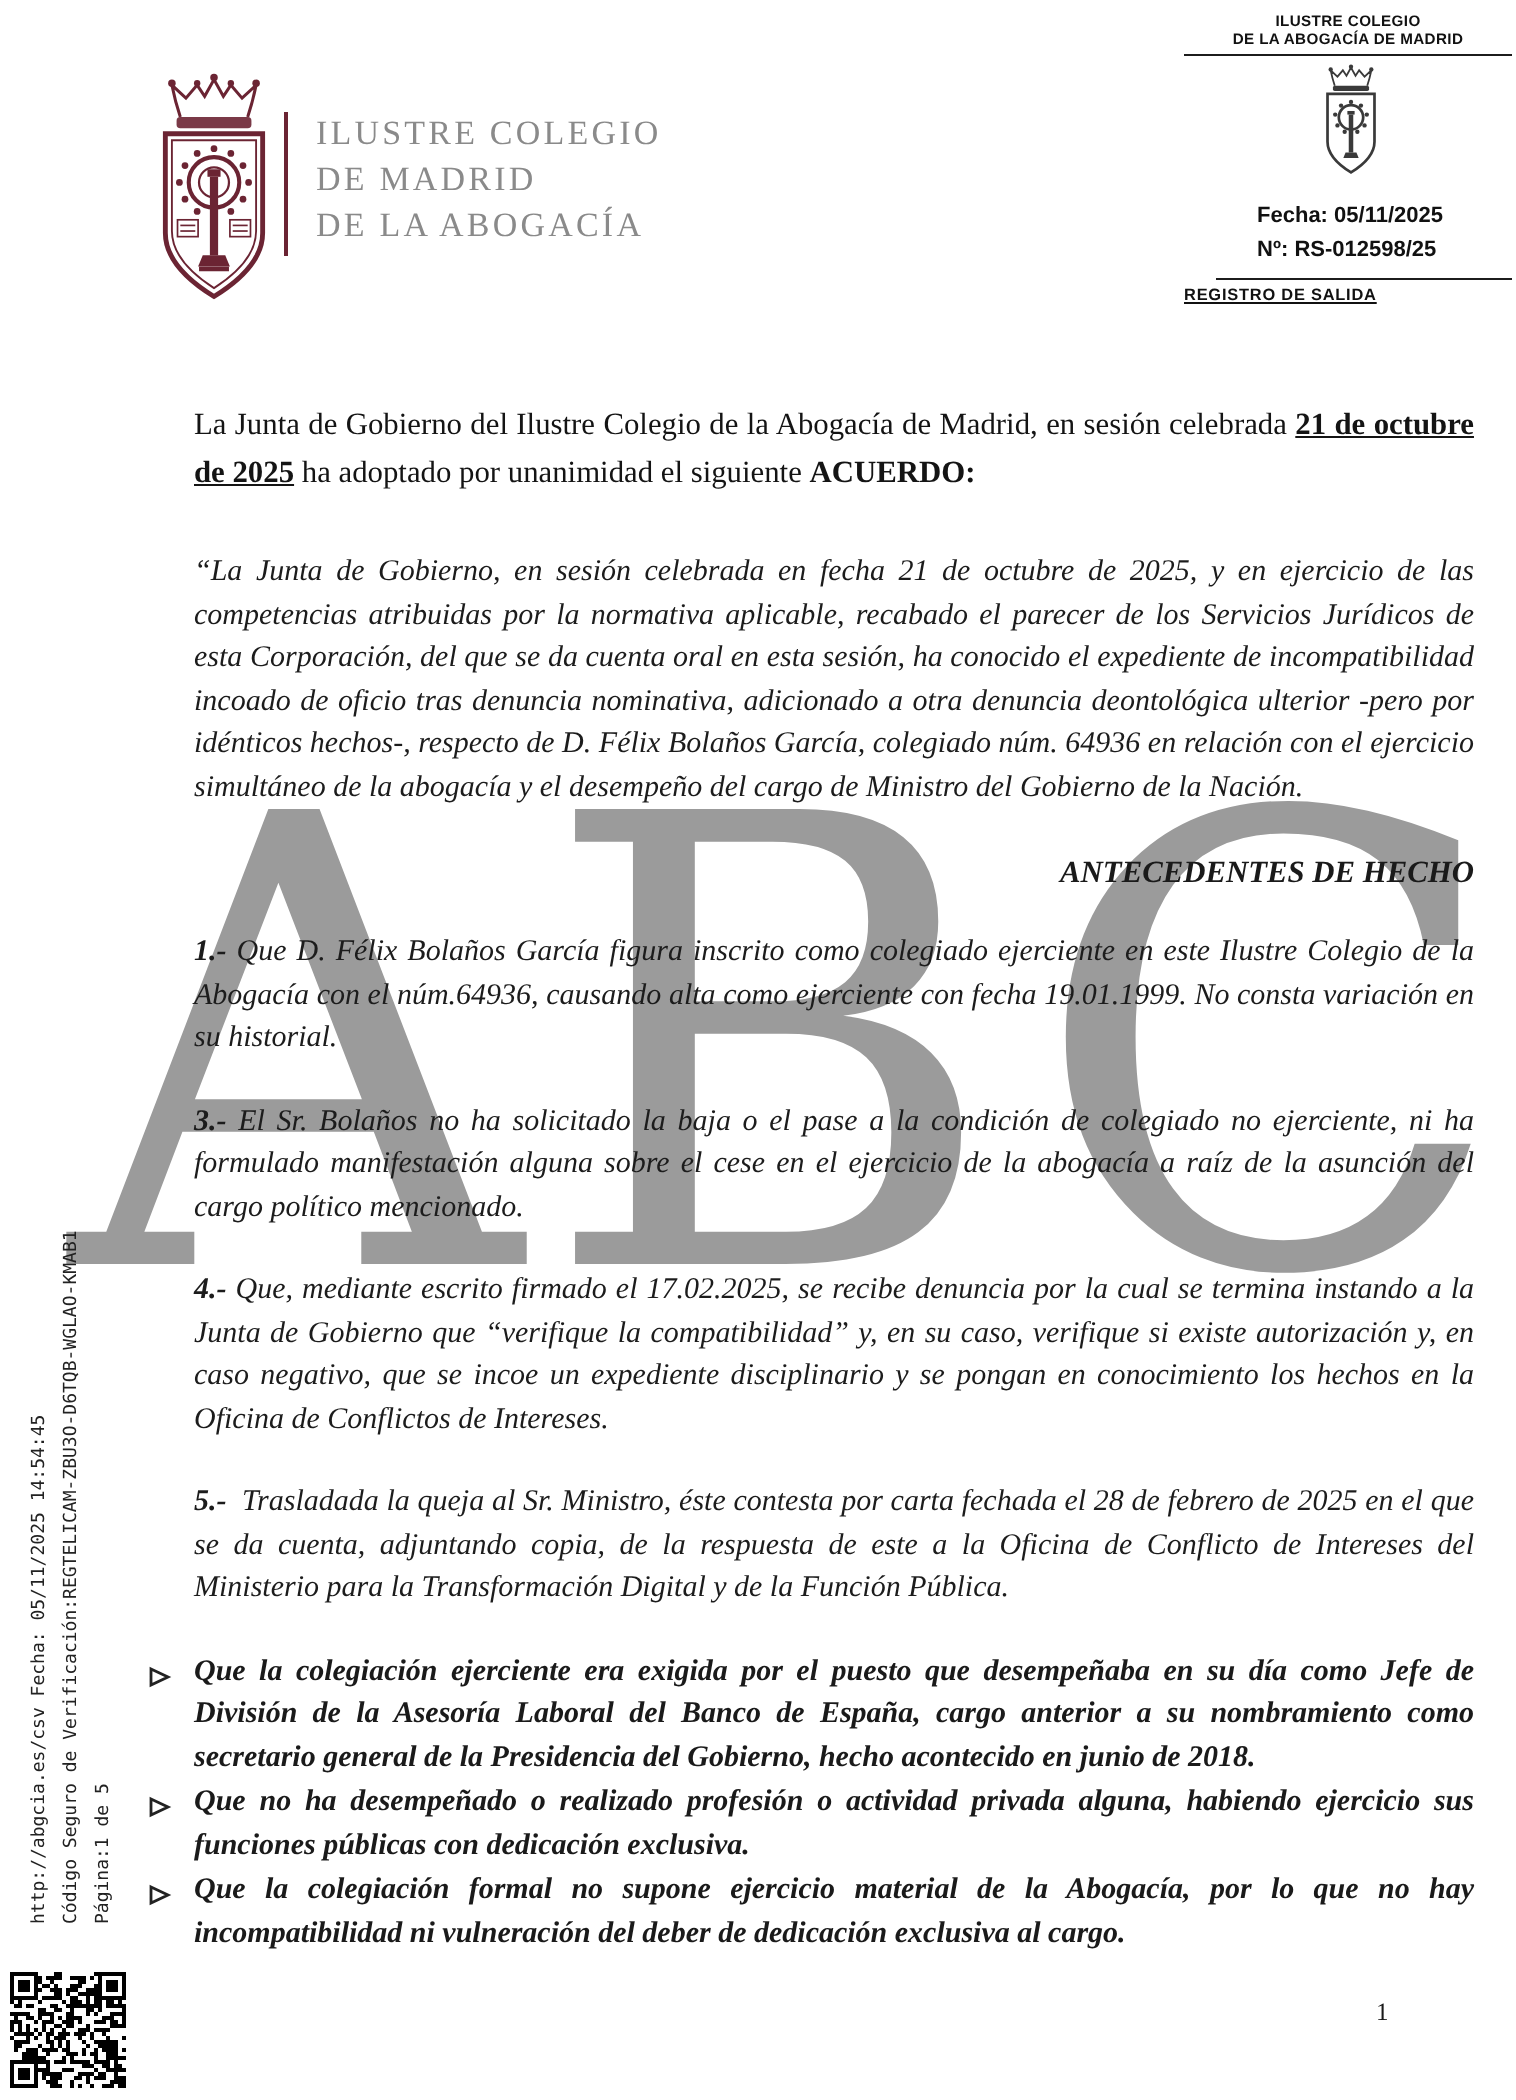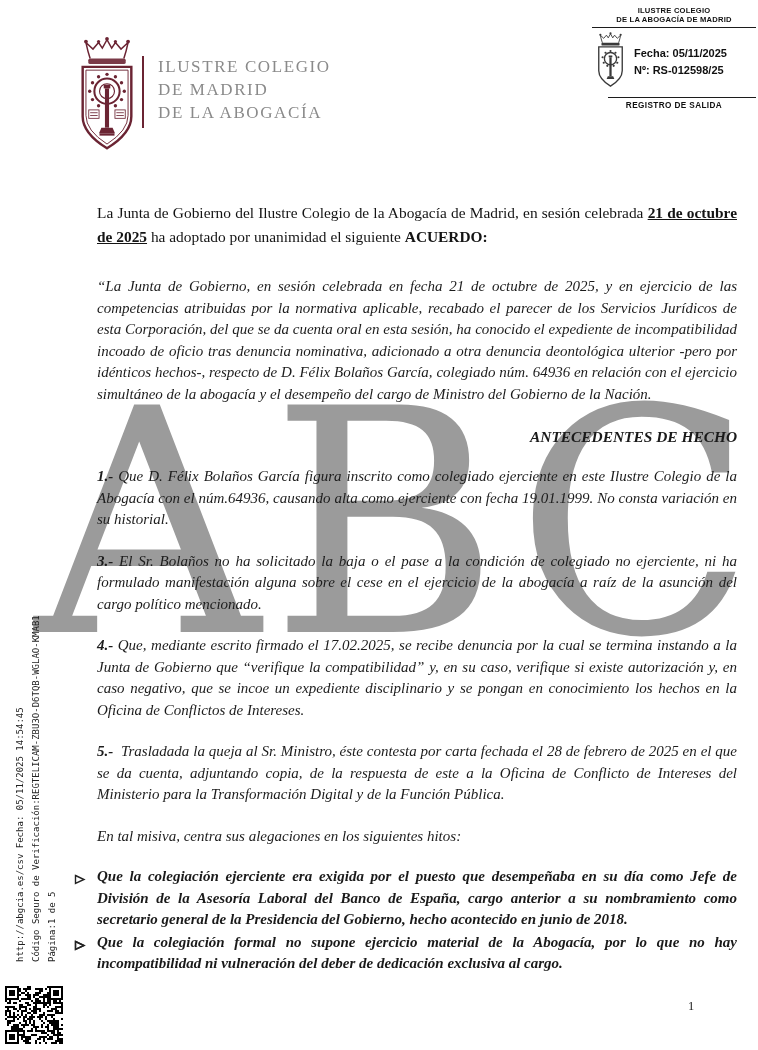--- a/index.html
+++ b/index.html
@@ -14,23 +14,23 @@
   .logo-shield { position:absolute; left:74px; top:36px; }
   .logo-divider { position:absolute; left:142px; top:56px; width:2px; height:72px; background:#6b2433; }
   .logo-text { position:absolute; left:158px; top:55px; font-family:"Liberation Serif", serif;
     font-size:17px; line-height:23px; letter-spacing:1.6px; color:#8a8a8a; }
 
   
   .stamp { position:absolute; right:2px; top:6px; width:164px; font-family:"Liberation Sans", sans-serif; color:#111; }
   .stamp-org { text-align:center; font-weight:bold; font-size:7.6px; line-height:9px; letter-spacing:.2px; }
   .stamp-rule { border-top:1.6px solid #1c1c1c; margin-top:3px; }
   .stamp-rule2 { border-top:1.6px solid #1c1c1c; margin:3px 0 3px 16px; }
-  .stamp-mid { display:flex; align-items:center; gap:7px; padding:4px 0 2px 2px; }
+  .stamp-mid { display:flex; align-items:center; gap:7px; padding:4px 0 2px 2px;flex-direction:column; }
   .stamp-fields { font-weight:bold; font-size:11px; line-height:17px; white-space:nowrap; }
-  .stamp-registro { text-align:center; font-weight:bold; font-size:8.2px; letter-spacing:.4px; }
+  .stamp-registro { font-weight:bold; font-size:8.2px; letter-spacing:.4px;text-decoration:underline; }
 
   
   .watermark {
     position:absolute; left:35px; top:368px; width:700px; z-index:1;
     font-family:"DejaVu Serif", serif; font-size:312px; line-height:1;
     letter-spacing:10px; color:#9b9b9b; user-select:none;text-align:right;
   }
 
   
   .content { position:absolute; left:97px; top:201px; width:640px; z-index:2;
@@ -182,29 +182,28 @@
 
     <p class="p-italic point"><span class="num">1.-</span> <span>Que D. Félix Bolaños García figura inscrito como colegiado ejerciente en este Ilustre Colegio de la Abogacía con el núm.64936, causando alta como ejerciente con fecha 19.01.1999. No consta variación en su historial.</span></p>
 
 
     <p class="p-italic point"><span class="num">3.-</span> <span>El Sr. Bolaños no ha solicitado la baja o el pase a la condición de colegiado no ejerciente, ni ha formulado manifestación alguna sobre el cese en el ejercicio de la abogacía a raíz de la asunción del cargo político mencionado.</span></p>
 
     <p class="p-italic point"><span class="num">4.-</span> <span>Que, mediante escrito firmado el 17.02.2025, se recibe denuncia por la cual se termina instando a la Junta de Gobierno que “verifique la compatibilidad” y, en su caso, verifique si existe autorización y, en caso negativo, que se incoe un expediente disciplinario y se pongan en conocimiento los hechos en la Oficina de Conflictos de Intereses.</span></p>
 
     <p class="p-italic point"><span class="num">5.-</span>&nbsp; <span>Trasladada la queja al Sr. Ministro, éste contesta por carta fechada el 28 de febrero de 2025 en el que se da cuenta, adjuntando copia, de la respuesta de este a la Oficina de Conflicto de Intereses del Ministerio para la Transformación Digital y de la Función Pública.</span></p>
 
-    <p class="p-italic misiva">En tal misiva, centra sus alegaciones en los siguientes hitos:</p>
 
     <div class="bullets">
       <div class="bullet"><span class="marker"><svg width="12" height="11" viewBox="0 0 12 11">
               <path d="M1.5 1.5 L10 5.5 L1.5 9.5 Z" fill="none" stroke="#222" stroke-width="1.4"></path>
             </svg></span><span>Que la colegiación ejerciente era exigida por el puesto que desempeñaba en su día como Jefe de División de la Asesoría Laboral del Banco de España, cargo anterior a su nombramiento como secretario general de la Presidencia del Gobierno, hecho acontecido en junio de 2018.</span></div>
       <div class="bullet"><span class="marker"><svg width="12" height="11" viewBox="0 0 12 11">
               <path d="M1.5 1.5 L10 5.5 L1.5 9.5 Z" fill="none" stroke="#222" stroke-width="1.4"></path>
-            </svg></span></div>
+            </svg></span><span>Que no ha desempeñado o realizado profesión o actividad privada alguna, habiendo ejercicio sus funciones públicas con dedicación exclusiva.</span></div>
       <div class="bullet"><span class="marker"><svg width="12" height="11" viewBox="0 0 12 11">
               <path d="M1.5 1.5 L10 5.5 L1.5 9.5 Z" fill="none" stroke="#222" stroke-width="1.4"></path>
             </svg></span><span>Que la colegiación formal no supone ejercicio material de la Abogacía, por lo que no hay incompatibilidad ni vulneración del deber de dedicación exclusiva al cargo.</span></div>
     </div>
 
   </main>
 
   <div class="page-number">1</div>
 </div>
 

